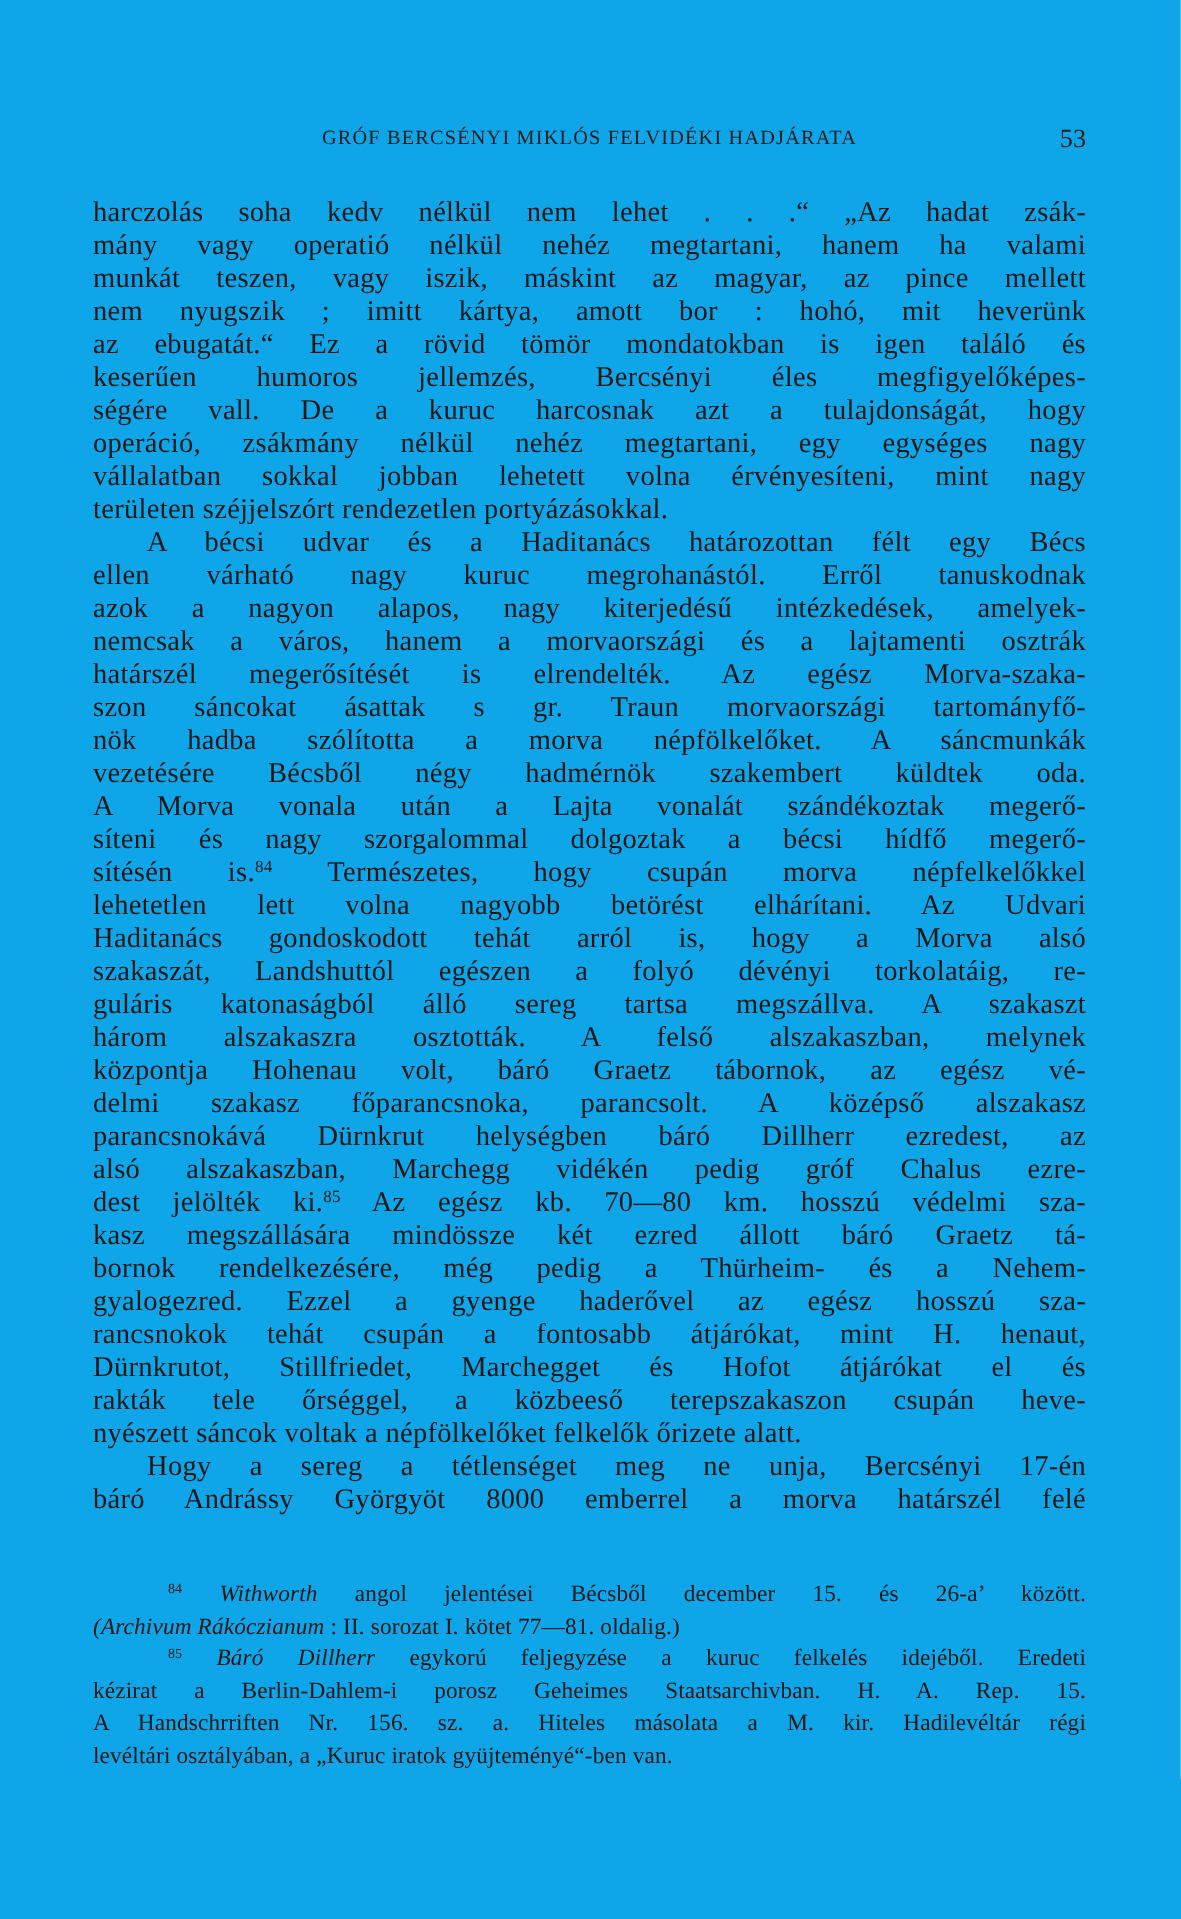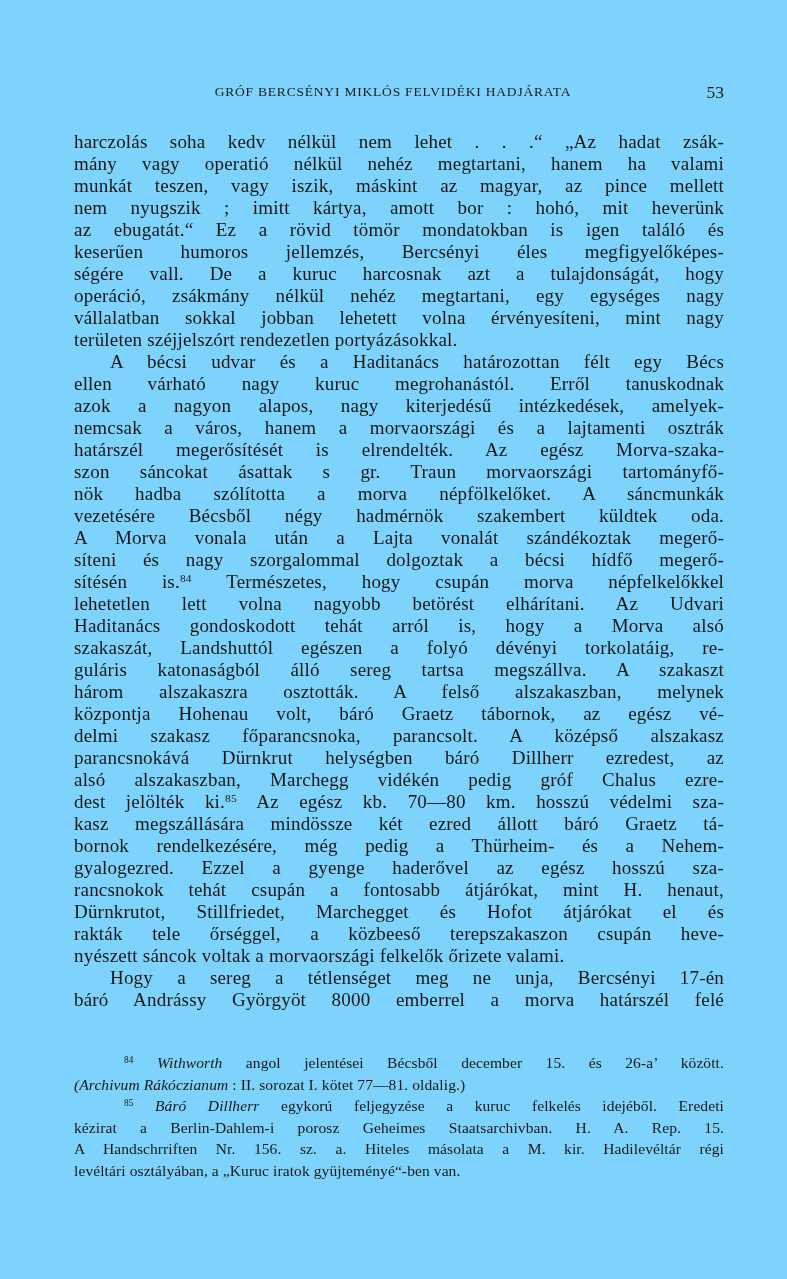--- a/index.html
+++ b/index.html
@@ -1,20 +1,20 @@
 <!DOCTYPE html>
 <html><head>
 <meta charset="utf-8">
 <style>
   html, body { margin: 0; padding: 0; }
   .page {
     position: relative;
     width: 787px;
     height: 1279px;
-    background: #7dd3fc;
+    background: #0ea5e9;
     color: #181716;
     font-family: "Liberation Serif", "DejaVu Serif", serif;
     overflow: hidden;
     text-decoration: underline;
   }
   .header-row {
     position: absolute;
     left: 62px;
     top: 84px;
     width: 662px;
@@ -51,21 +51,20 @@
     width: 662px;
     font-size: 15.5px;
     letter-spacing: 0.1px;
   }
   .fn-block .line { line-height: 21.5px; height: 21.5px; }
   .line {
     text-align: justify;
     text-align-last: justify;
     white-space: nowrap;
     overflow: visible;
-    margin-left: 12px;
   }
   .line.flush { text-align-last: left; }
   .body-block .line.indent { text-indent: 36px; }
   .fn-block .line.indent { text-indent: 50px; }
   .it { font-style: italic; }
   sup {
     font-size: 60%;
     line-height: 0;
     vertical-align: baseline;
     position: relative;
@@ -112,21 +111,21 @@
       <div class="line"><span>delmi szakasz főparancsnoka, parancsolt. A középső alszakasz</span></div>
       <div class="line"><span>parancsnokává Dürnkrut helységben báró Dillherr ezredest, az</span></div>
       <div class="line"><span>alsó alszakaszban, Marchegg vidékén pedig gróf Chalus ezre-</span></div>
       <div class="line"><span>dest jelölték ki.</span><sup>85</sup><span> Az egész kb. 70—80 km. hosszú védelmi sza-</span></div>
       <div class="line"><span>kasz megszállására mindössze két ezred állott báró Graetz tá-</span></div>
       <div class="line"><span>bornok rendelkezésére, még pedig a Thürheim- és a Nehem-</span></div>
       <div class="line"><span>gyalogezred. Ezzel a gyenge haderővel az egész hosszú sza-</span></div>
       <div class="line"><span>rancsnokok tehát csupán a fontosabb átjárókat, mint H. henaut,</span></div>
       <div class="line"><span>Dürnkrutot, Stillfriedet, Marchegget és Hofot átjárókat el és</span></div>
       <div class="line"><span>rakták tele őrséggel, a közbeeső terepszakaszon csupán heve-</span></div>
-      <div class="line flush"><span>nyészett sáncok voltak a morvaországi felkelők őrizete valami.</span></div>
+      <div class="line flush"><span>nyészett sáncok voltak a népfölkelőket felkelők őrizete alatt.</span></div>
       <div class="line indent"><span>Hogy a sereg a tétlenséget meg ne unja, Bercsényi 17-én</span></div>
       <div class="line"><span>báró Andrássy Györgyöt 8000 emberrel a morva határszél felé</span></div>
     </div>
 
   <div class="fn-block">
       <div class="line indent"><sup>84</sup><span> </span><span class="it">Withworth</span><span> angol jelentései Bécsből december 15. és 26-a’ között.</span></div>
       <div class="line flush"><span class="it">(Archivum Rákóczianum</span><span> : II. sorozat I. kötet 77—81. oldalig.)</span></div>
       <div class="line indent"><sup>85</sup><span> </span><span class="it">Báró Dillherr</span><span> egykorú feljegyzése a kuruc felkelés idejéből. Eredeti</span></div>
       <div class="line"><span>kézirat a Berlin-Dahlem-i porosz Geheimes Staatsarchivban. H. A. Rep. 15.</span></div>
       <div class="line"><span>A Handschrriften Nr. 156. sz. a. Hiteles másolata a M. kir. Hadilevéltár régi</span></div>

